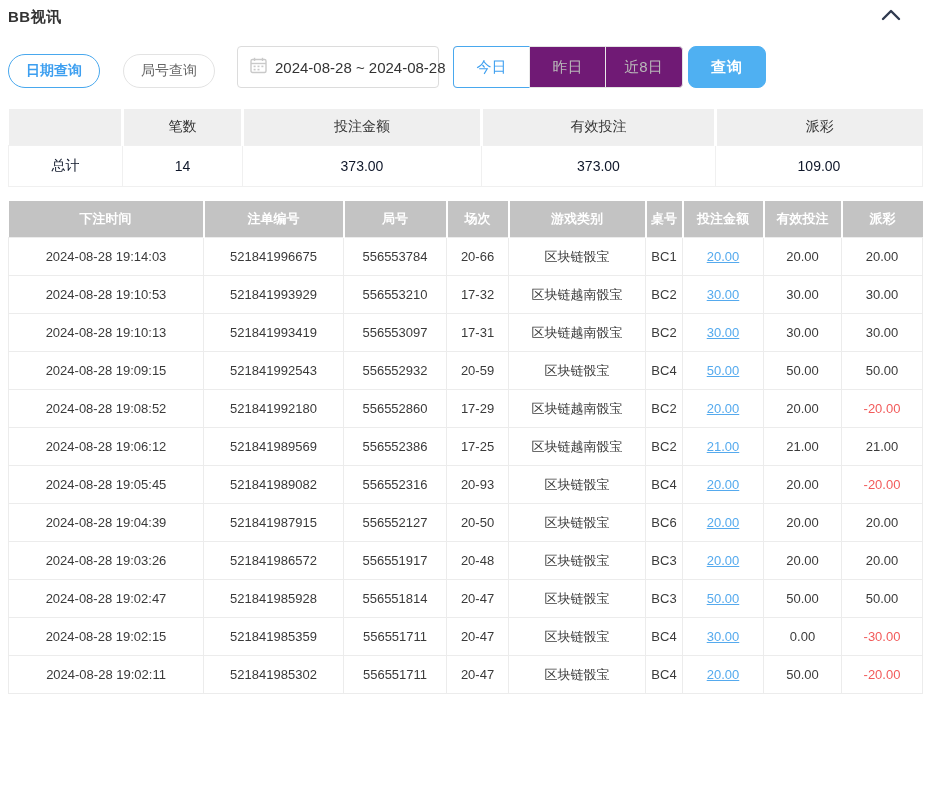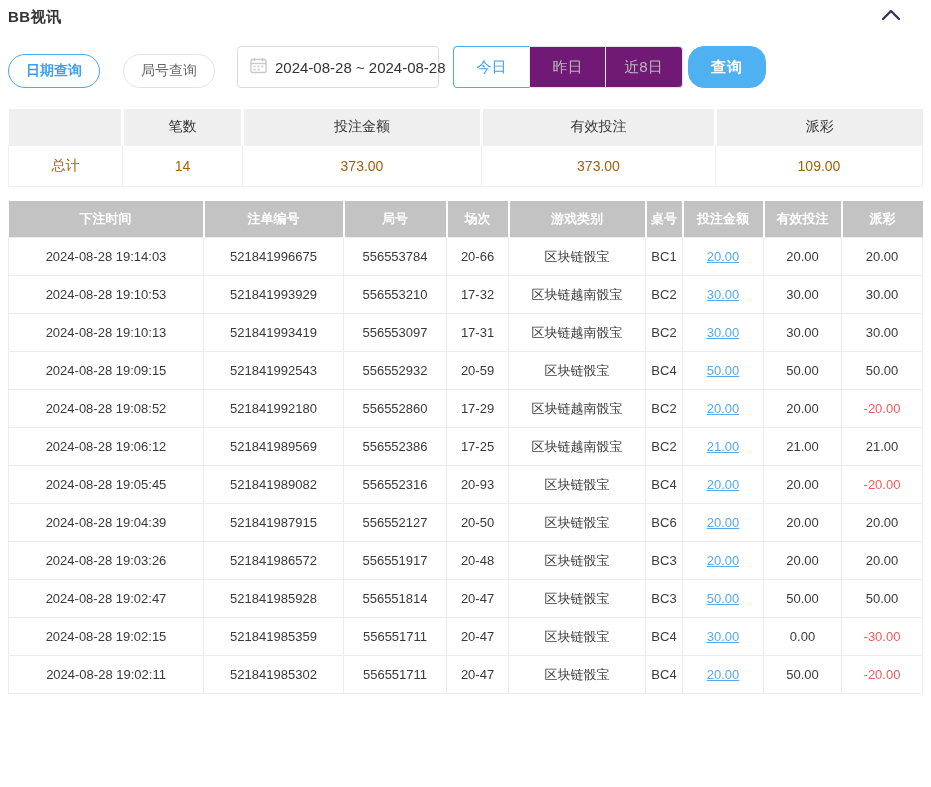--- a/index.html
+++ b/index.html
@@ -46,37 +46,37 @@
     background: transparent; border: 1px solid transparent; border-left-color: #e9e9e9;
     color: #b9b9b9; font-size: 15px; cursor: pointer; font-family: inherit;
   }
   .seg:first-child { border-left-color: transparent; }
   .seg.active {
     border: 1px solid #49a8ee; border-radius: 4px 0 0 4px; color: #3d9ff0; background: #fff;
   }
 
   .btn-primary {
     margin-left: 5px; width: 78px; height: 42px; background: #4fb0f2; color: #fff;
-    border: 1px solid #4fb0f2; border-radius: 16px; font-size: 15px; font-weight: bold;
+    border: 1px solid #4fb0f2; border-radius: 8px; font-size: 15px; font-weight: bold;
     cursor: pointer; font-family: inherit; letter-spacing: 1px;
   }
 
   
   table { border-collapse: collapse; table-layout: fixed; width: 914px; }
   td, th { text-align: center; vertical-align: middle; overflow: hidden; white-space: nowrap; }
 
   
   .summary-table { margin-top: 21px; }
   .summary-table th {
     background: #efefef; color: #333; font-weight: normal; font-size: 14px;
     height: 36px; border-right: 3px solid #fff;
   }
   .summary-table th:last-child { border-right: none; }
   .summary-table td {
-    height: 41px; font-size: 14px; color: #a16207;
+    height: 41px; font-size: 14px; color: #0f172a;
     border: 1px solid #f0f0f0; background: #fff;
   }
 
   
   .records-table { margin-top: 14px; }
   .records-table th {
     background: #c3c3c3; color: #fff; font-weight: bold; font-size: 13px;
     height: 37px; border-right: 2px solid #fff;
   }
   .records-table th:last-child { border-right: none; }

